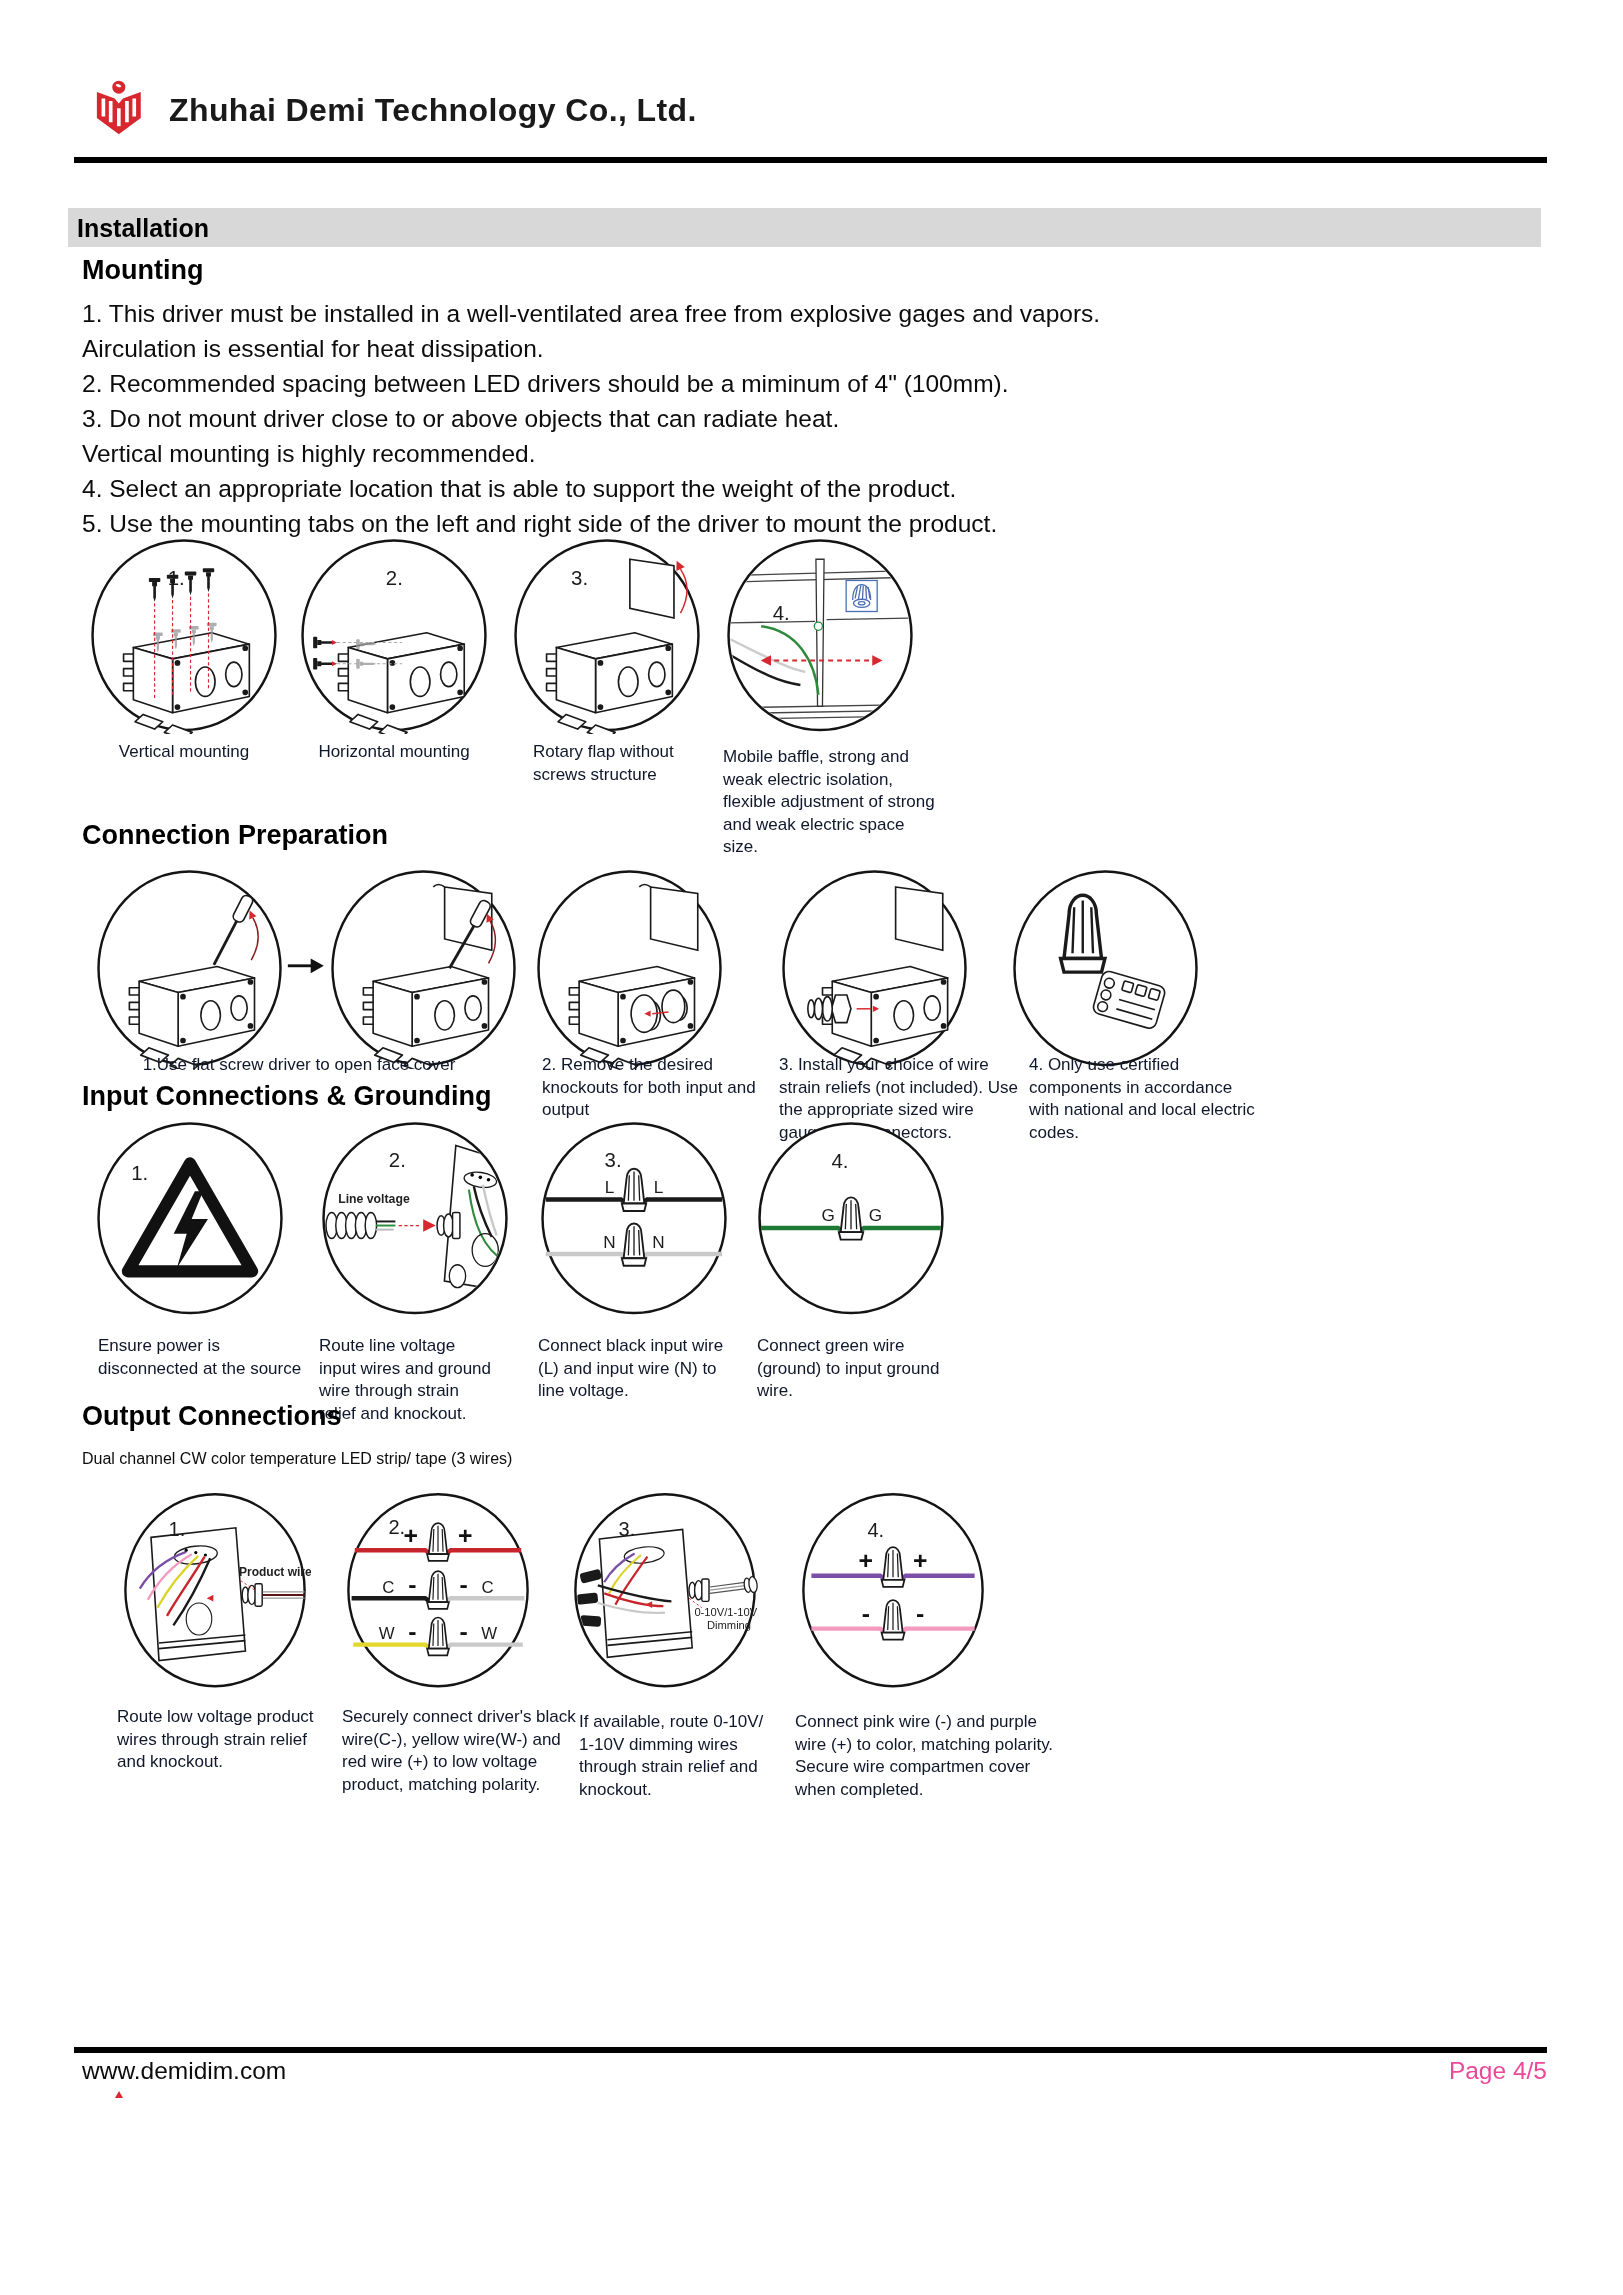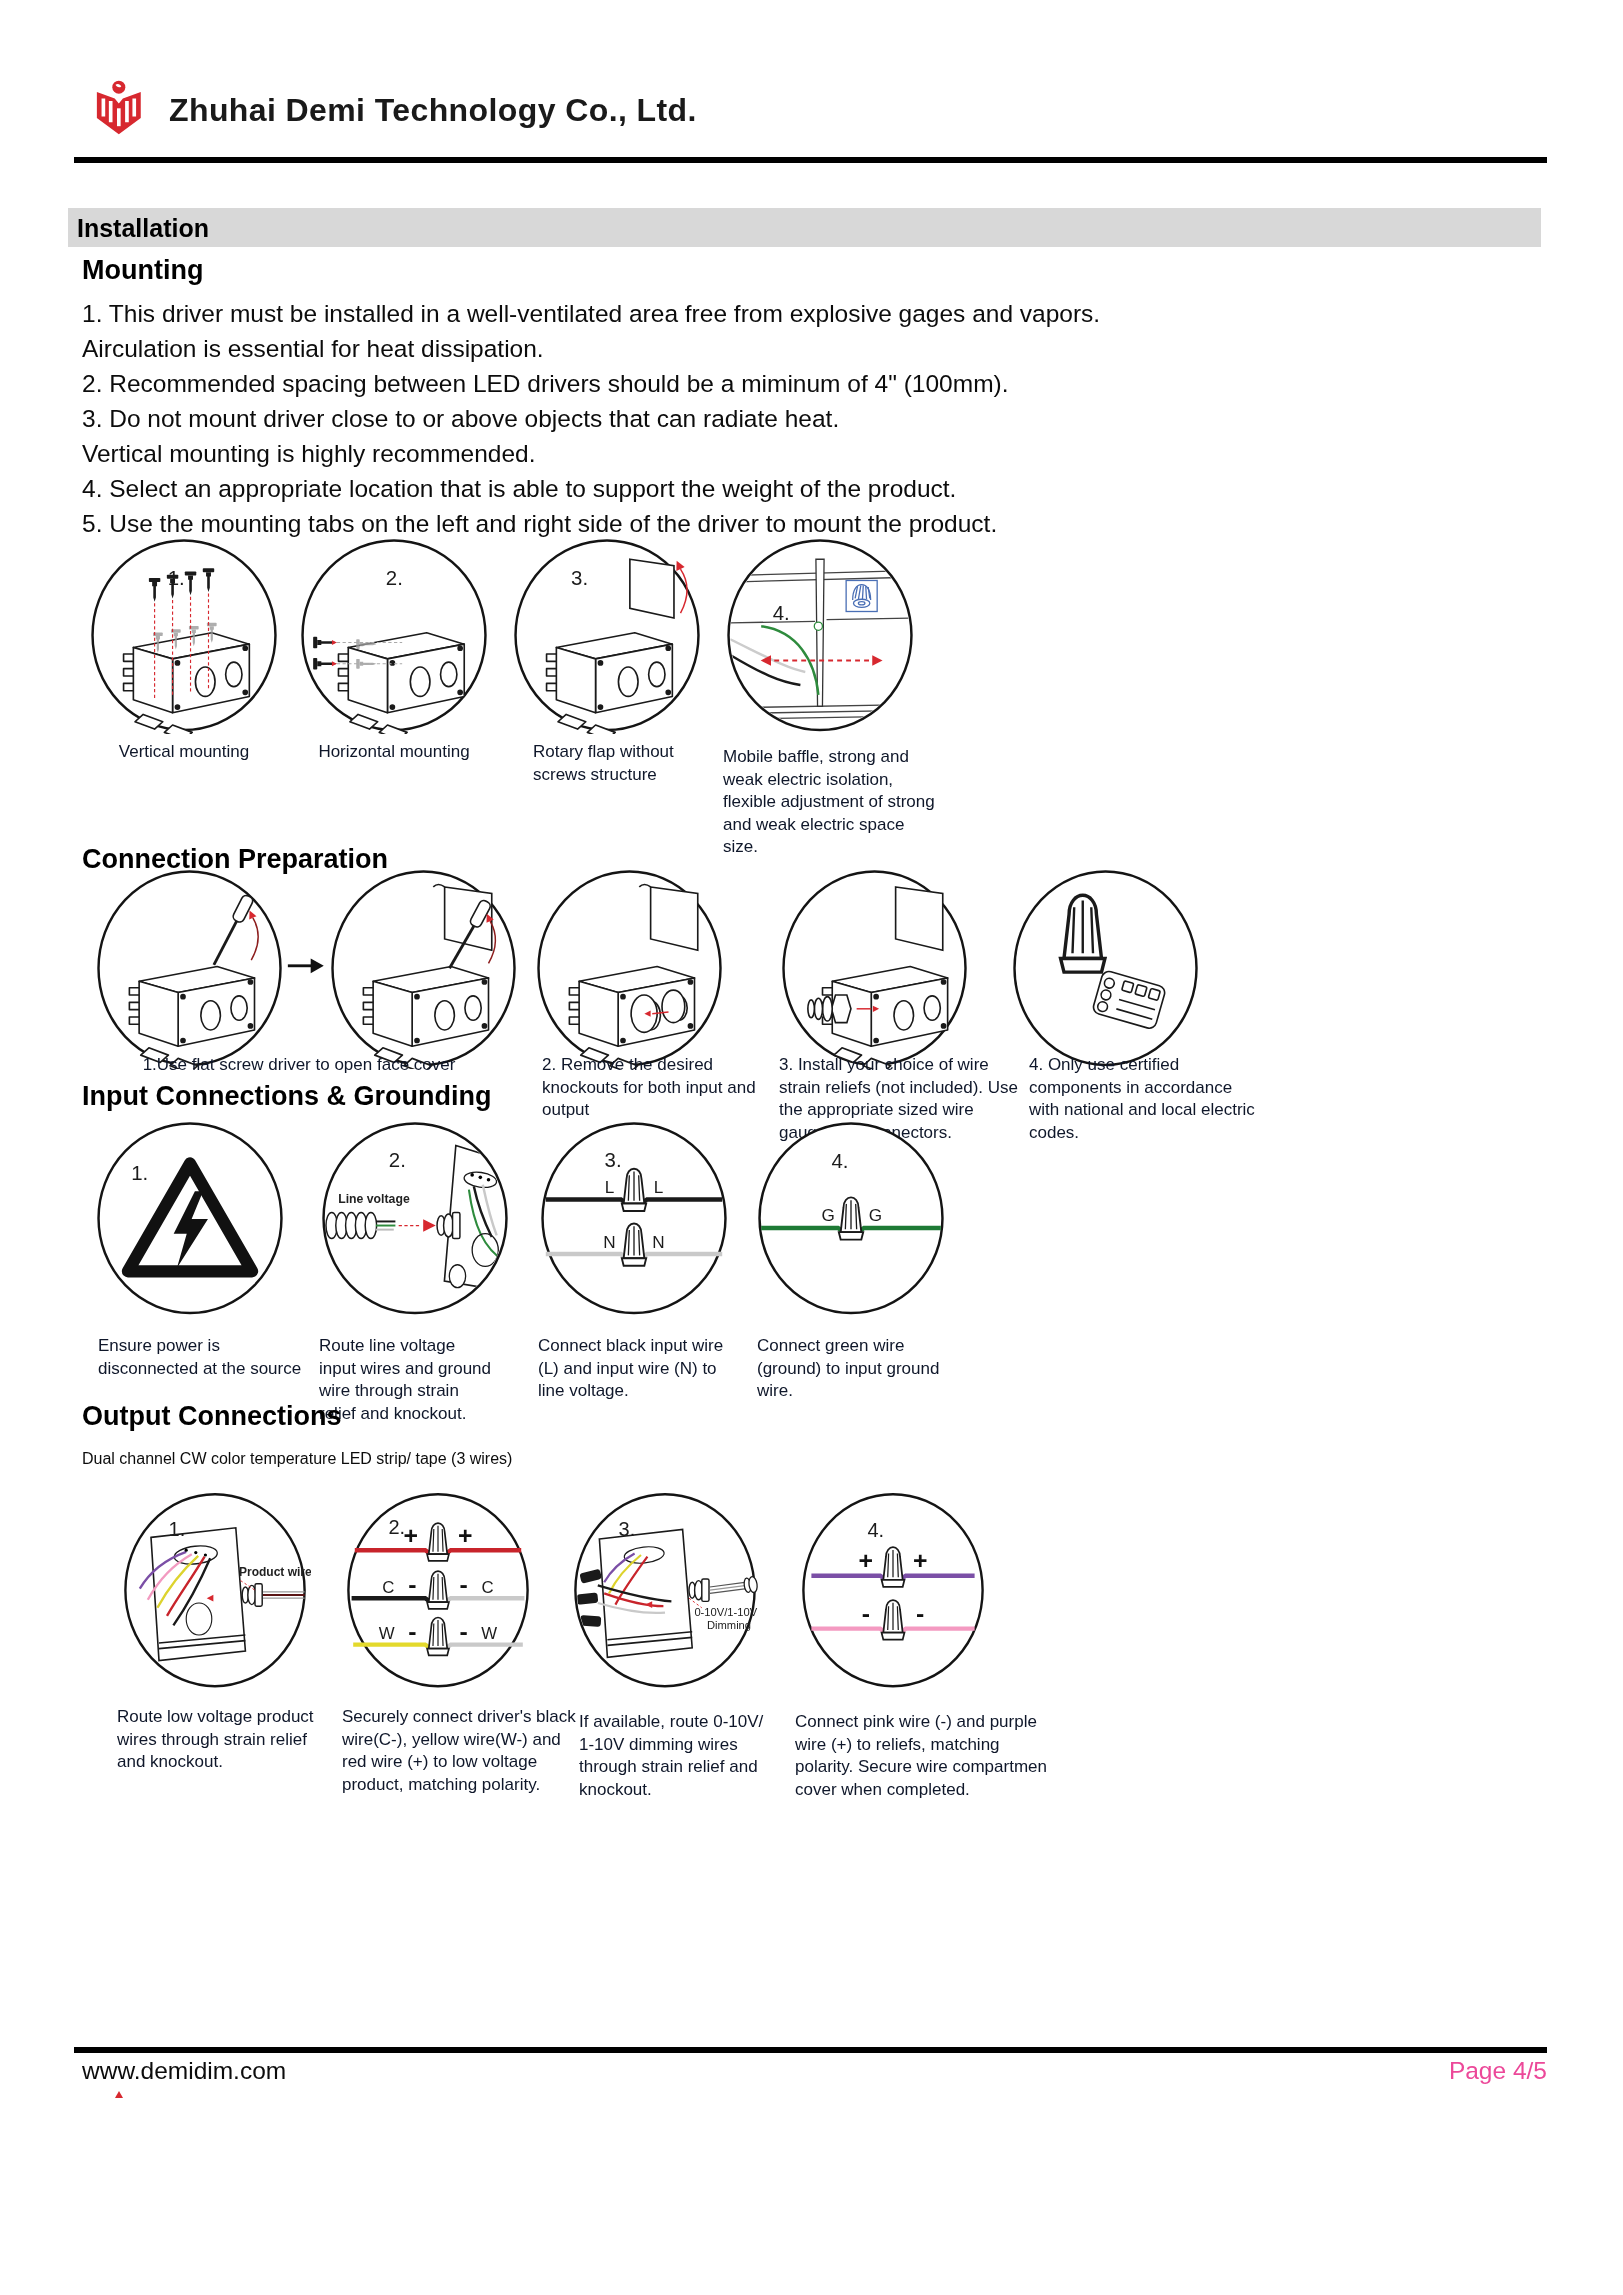--- a/index.html
+++ b/index.html
@@ -192,21 +192,21 @@
       <ellipse cx="120" cy="119" rx="112" ry="116" fill="none" stroke="#141414" stroke-width="3"></ellipse>
       <text class="fignum" x="62" y="100">4.</text>
     </svg>
   </div>
 
   <div class="abs cap cap-c" style="left:86px;top:741px;width:196px;">Vertical mounting</div>
   <div class="abs cap cap-c" style="left:296px;top:741px;width:196px;">Horizontal mounting</div>
   <div class="abs cap" style="left:533px;top:741px;width:155px;">Rotary flap without screws structure</div>
   <div class="abs cap" style="left:723px;top:746px;width:221px;">Mobile baffle, strong and weak electric isolation, flexible adjustment of strong and weak electric space size.</div>
 
-  <div class="abs h2" style="left:82px;top:820px;margin-top:24px;">Connection Preparation</div>
+  <div class="abs h2" style="left:82px;top:820px;">Connection Preparation</div>
 
   <div class="abs fig" style="left:92px;top:869px;">
     <svg width="195" height="200" viewBox="0 0 240 246">
       <ellipse cx="120" cy="122" rx="112" ry="119" fill="#fff" stroke="#141414" stroke-width="3"></ellipse>
       <g transform="translate(0,30)">
           <use href="#boxstd"></use>
         </g>
       <line x1="150" y1="118" x2="178" y2="64" stroke="#1a1a1a" stroke-width="3.5"></line>
       <rect x="-7" y="-34" width="14" height="34" rx="6" transform="translate(178,64) rotate(27)" fill="#fff" stroke="#1a1a1a" stroke-width="2"></rect>
       <path d="M196,112 Q212,84 198,60" fill="none" stroke="#8c1d1d" stroke-width="1.8"></path>
@@ -500,21 +500,21 @@
       <path d="M18,172 H104 L114,179 H126 L136,172 H222" fill="none" stroke="#f49ac1" stroke-width="5.5"></path>
       <use href="#wnut" transform="translate(120,177) scale(1.1)"></use>
       <text class="pm" x="86" y="164" text-anchor="middle">-</text>
       <text class="pm" x="154" y="164" text-anchor="middle">-</text>
     </svg>
   </div>
 
   <div class="abs cap" style="left:117px;top:1706px;width:209px;">Route low voltage product wires through strain relief and knockout.</div>
   <div class="abs cap" style="left:342px;top:1706px;width:239px;">Securely connect driver's black wire(C-), yellow wire(W-) and red wire (+) to low voltage product, matching polarity.</div>
   <div class="abs cap" style="left:579px;top:1711px;width:188px;">If available, route 0-10V/ 1-10V dimming wires through strain relief and knockout.</div>
-  <div class="abs cap" style="left:795px;top:1711px;width:262px;">Connect pink wire (-) and purple wire (+) to reliefs, matching polarity. Secure wire compartmen cover when completed.</div>
+  <div class="abs cap" style="left:795px;top:1711px;width:262px;">Connect pink wire (-) and purple wire (+) to color, matching polarity. Secure wire compartmen cover when completed.</div>
 
   <div class="abs footer-rule"></div>
   <div class="abs footer-site">www.demidim.com</div>
   <div class="abs footer-page">Page 4/5</div>
   <div class="abs red-mark"></div>
 
 </div>
 
 
 </body></html>

